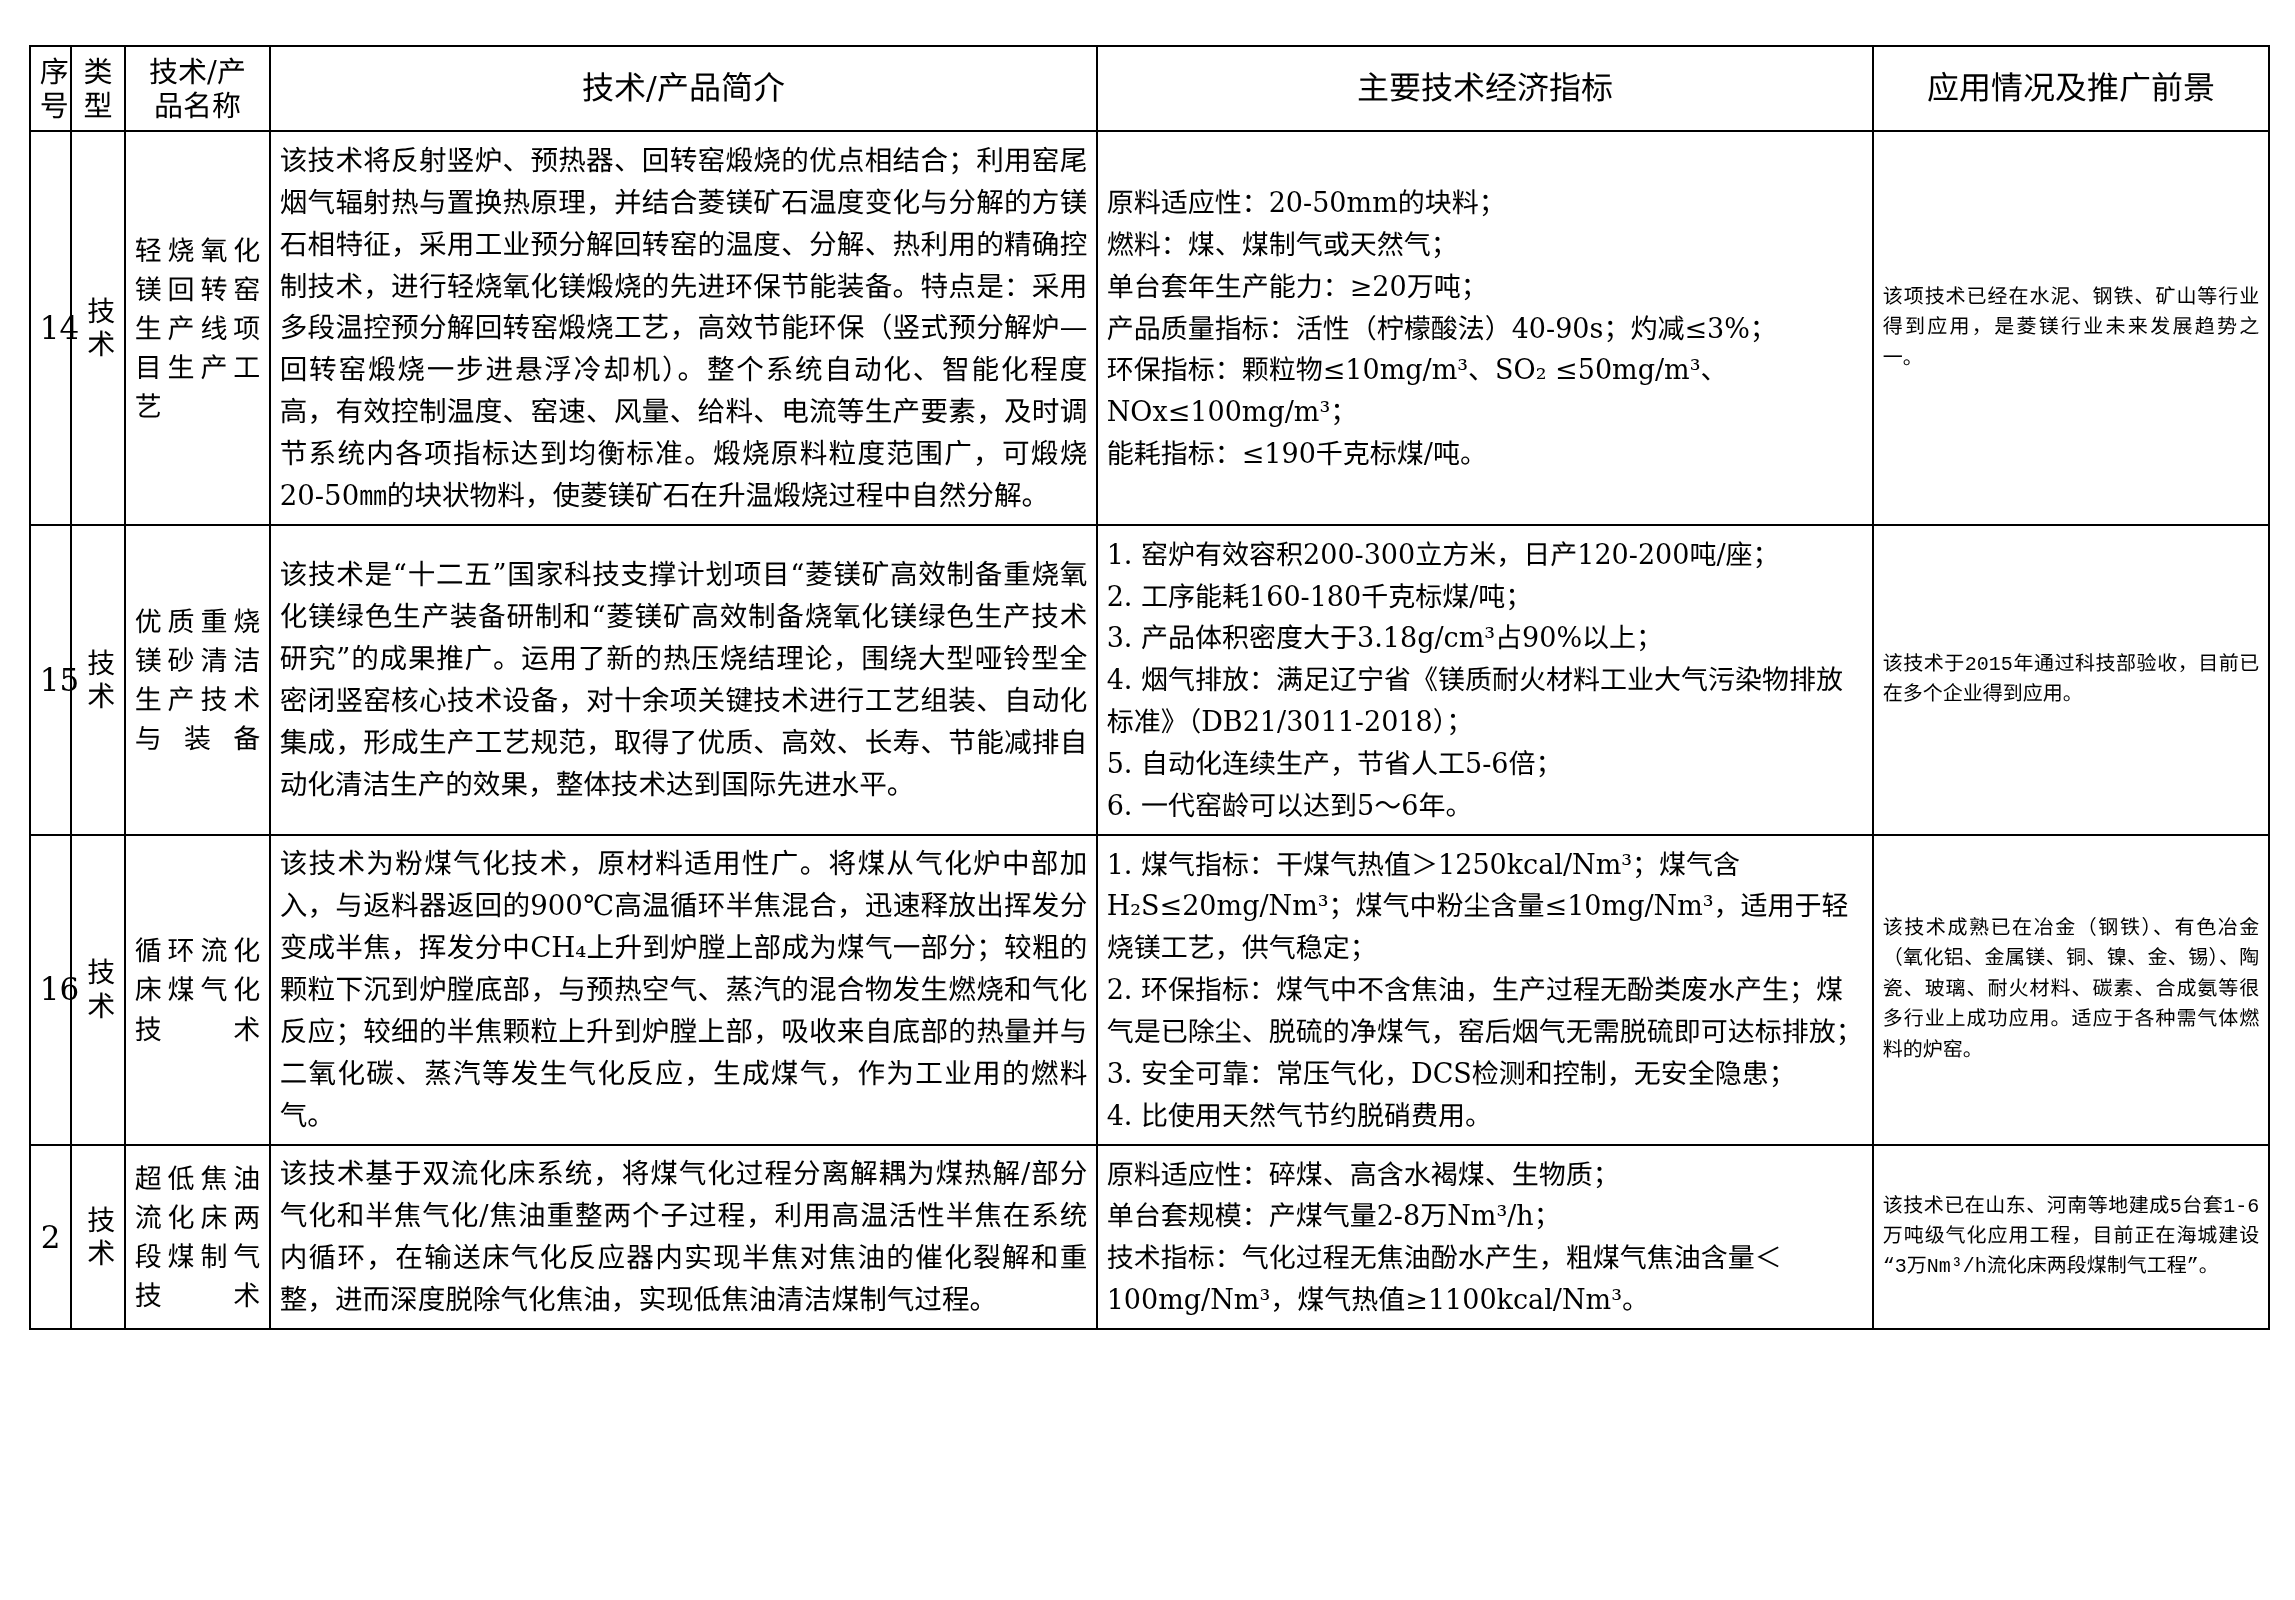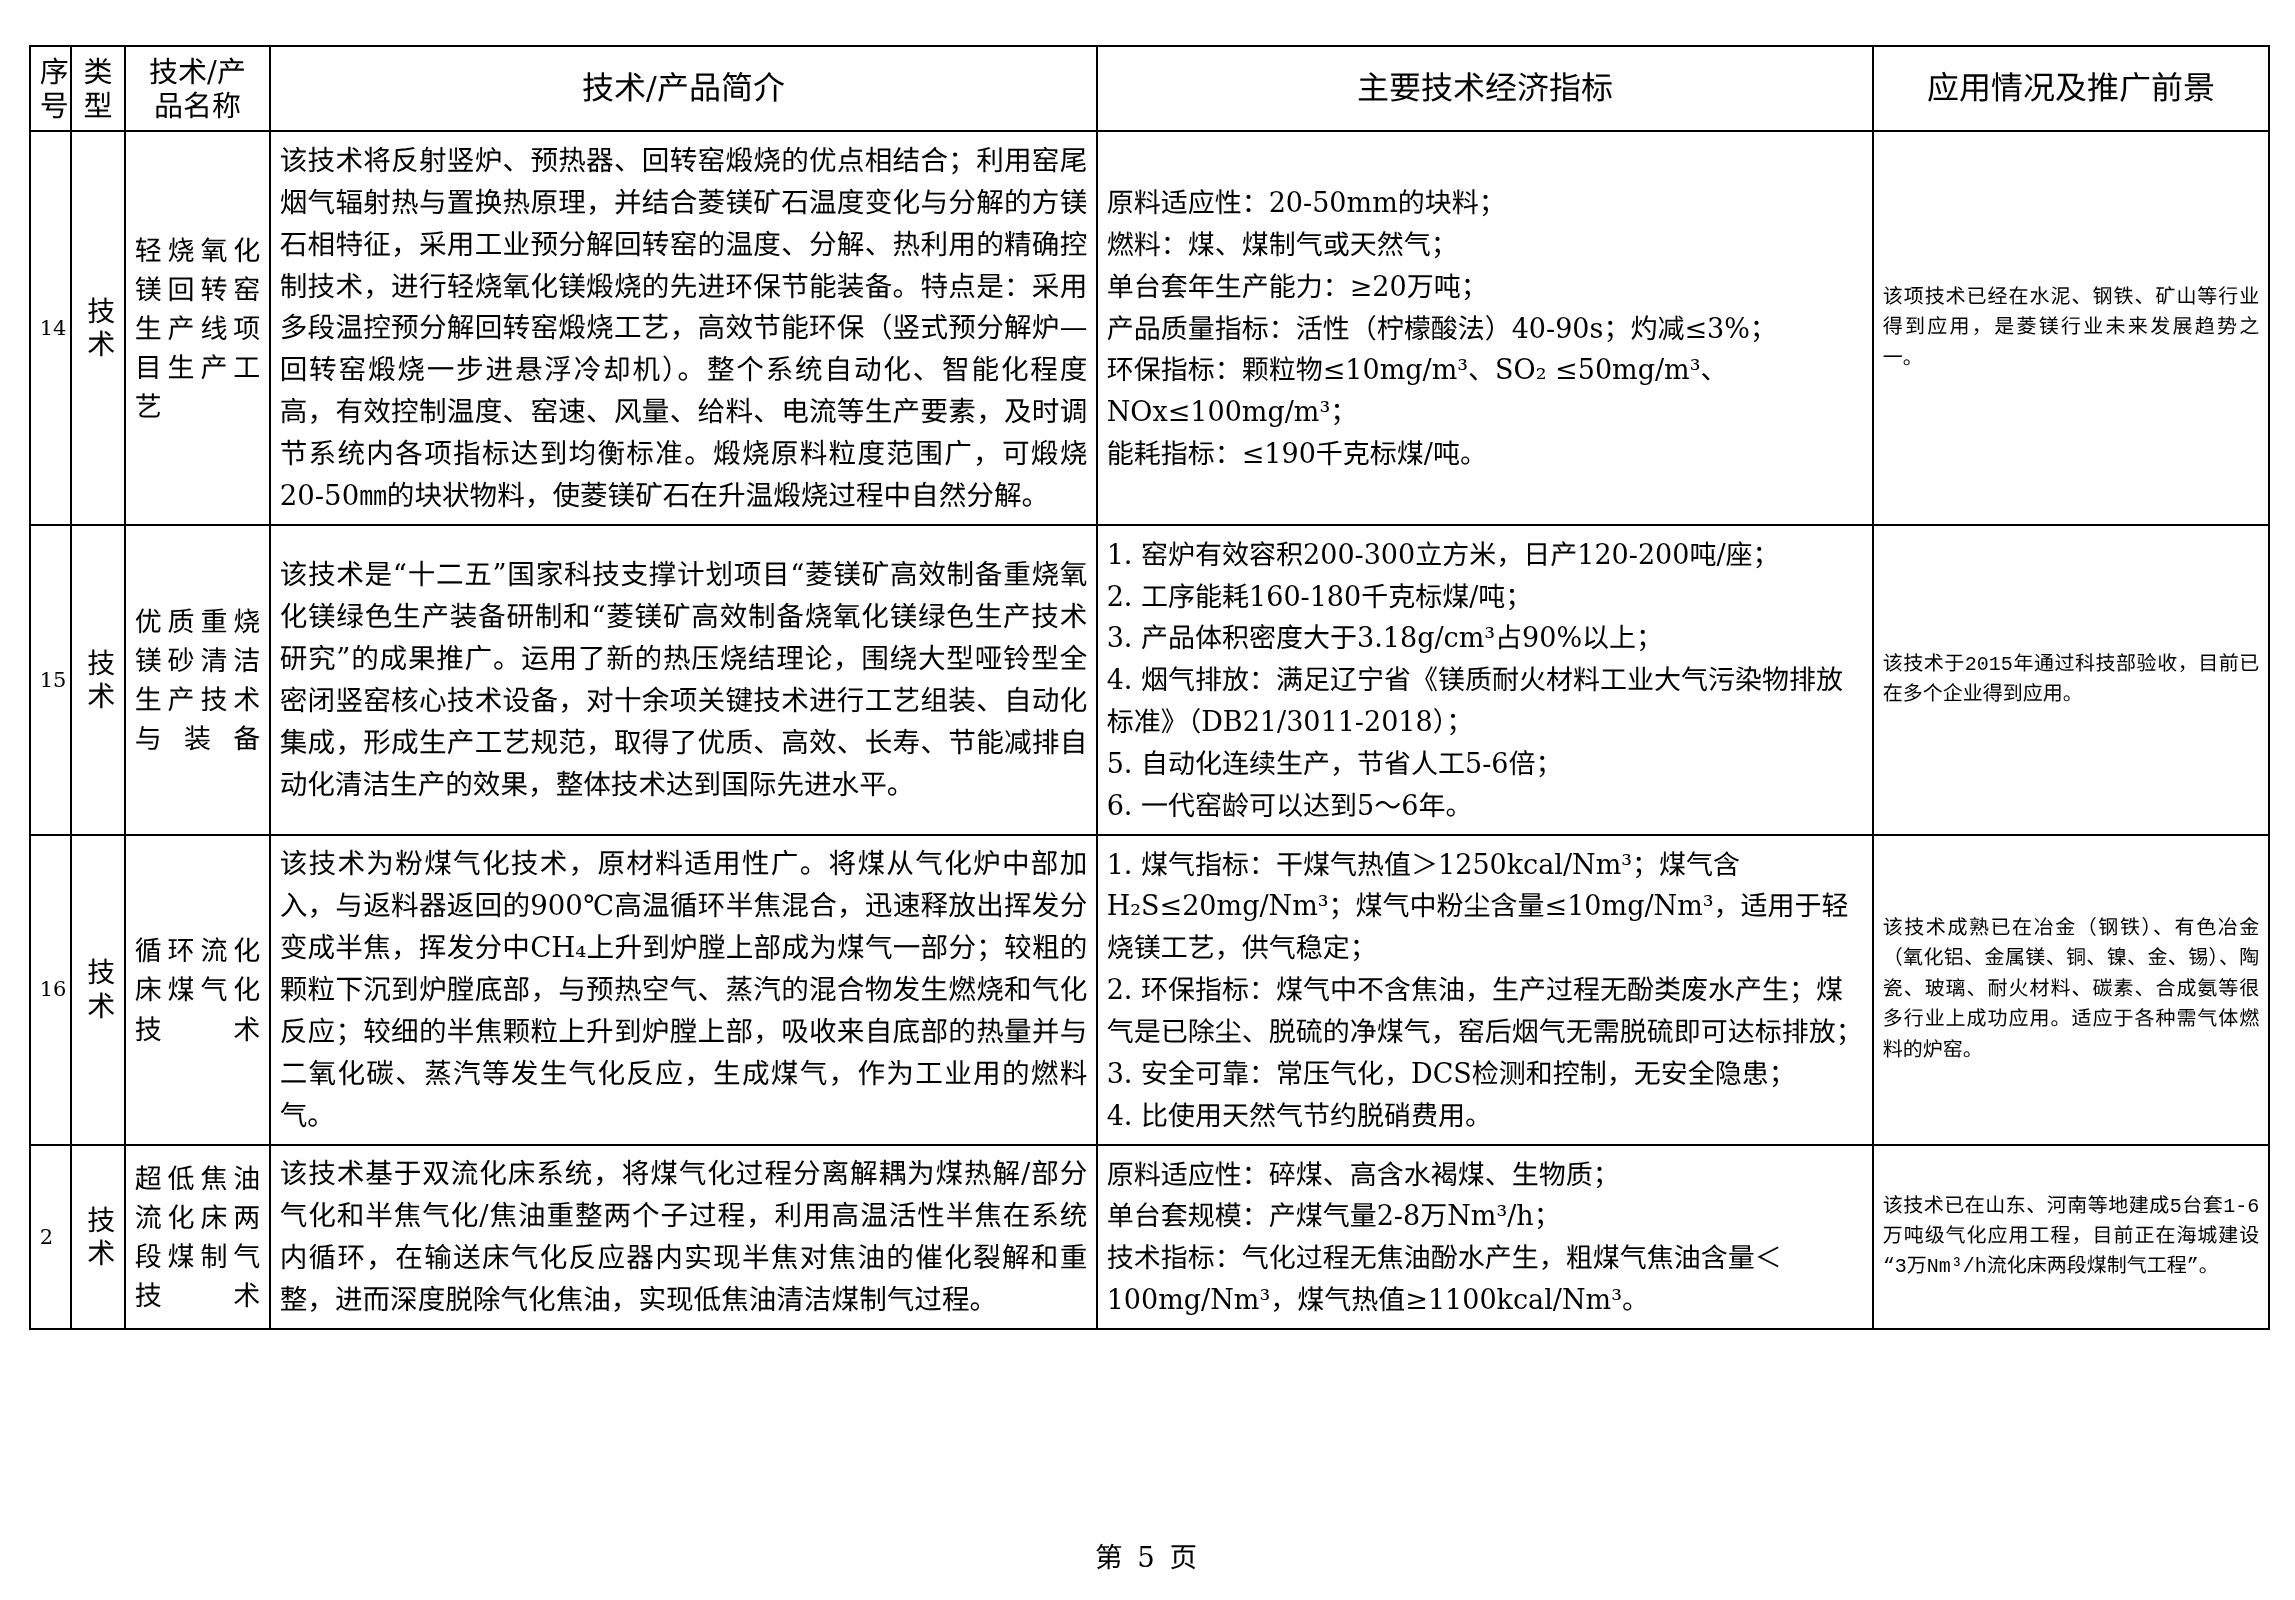--- a/index.html
+++ b/index.html
@@ -62,21 +62,22 @@
   thead td.narrow {
     font-size: 29px;
     line-height: 1.18;
   }
   thead td.big {
     font-size: 32px;
   }
 
   
   td.seq {
-    font-size: 21px;
+    text-align: center;
+    font-size: 31px;
     line-height: 1.2;
   }
   td.type {
     text-align: right;
     font-size: 28px;
     line-height: 1.2;
   }
   td.name {
     text-align: justify;
     text-align-last: justify;
@@ -207,16 +208,15 @@
           <span class="spec-line">原料适应性：碎煤、高含水褐煤、生物质；</span>
           <span class="spec-line">单台套规模：产煤气量2-8万Nm³/h；</span>
           <span class="spec-line">技术指标：气化过程无焦油酚水产生，粗煤气焦油含量＜100mg/Nm³，煤气热值≥1100kcal/Nm³。</span>
         </td>
         <td class="app">该技术已在山东、河南等地建成5台套1-6万吨级气化应用工程，目前正在海城建设“3万Nm³/h流化床两段煤制气工程”。</td>
       </tr>
 
     </tbody>
   </table>
 
-  <div class="footer">第 5 页</div>
 
 </div>
 
 
 </body></html>

